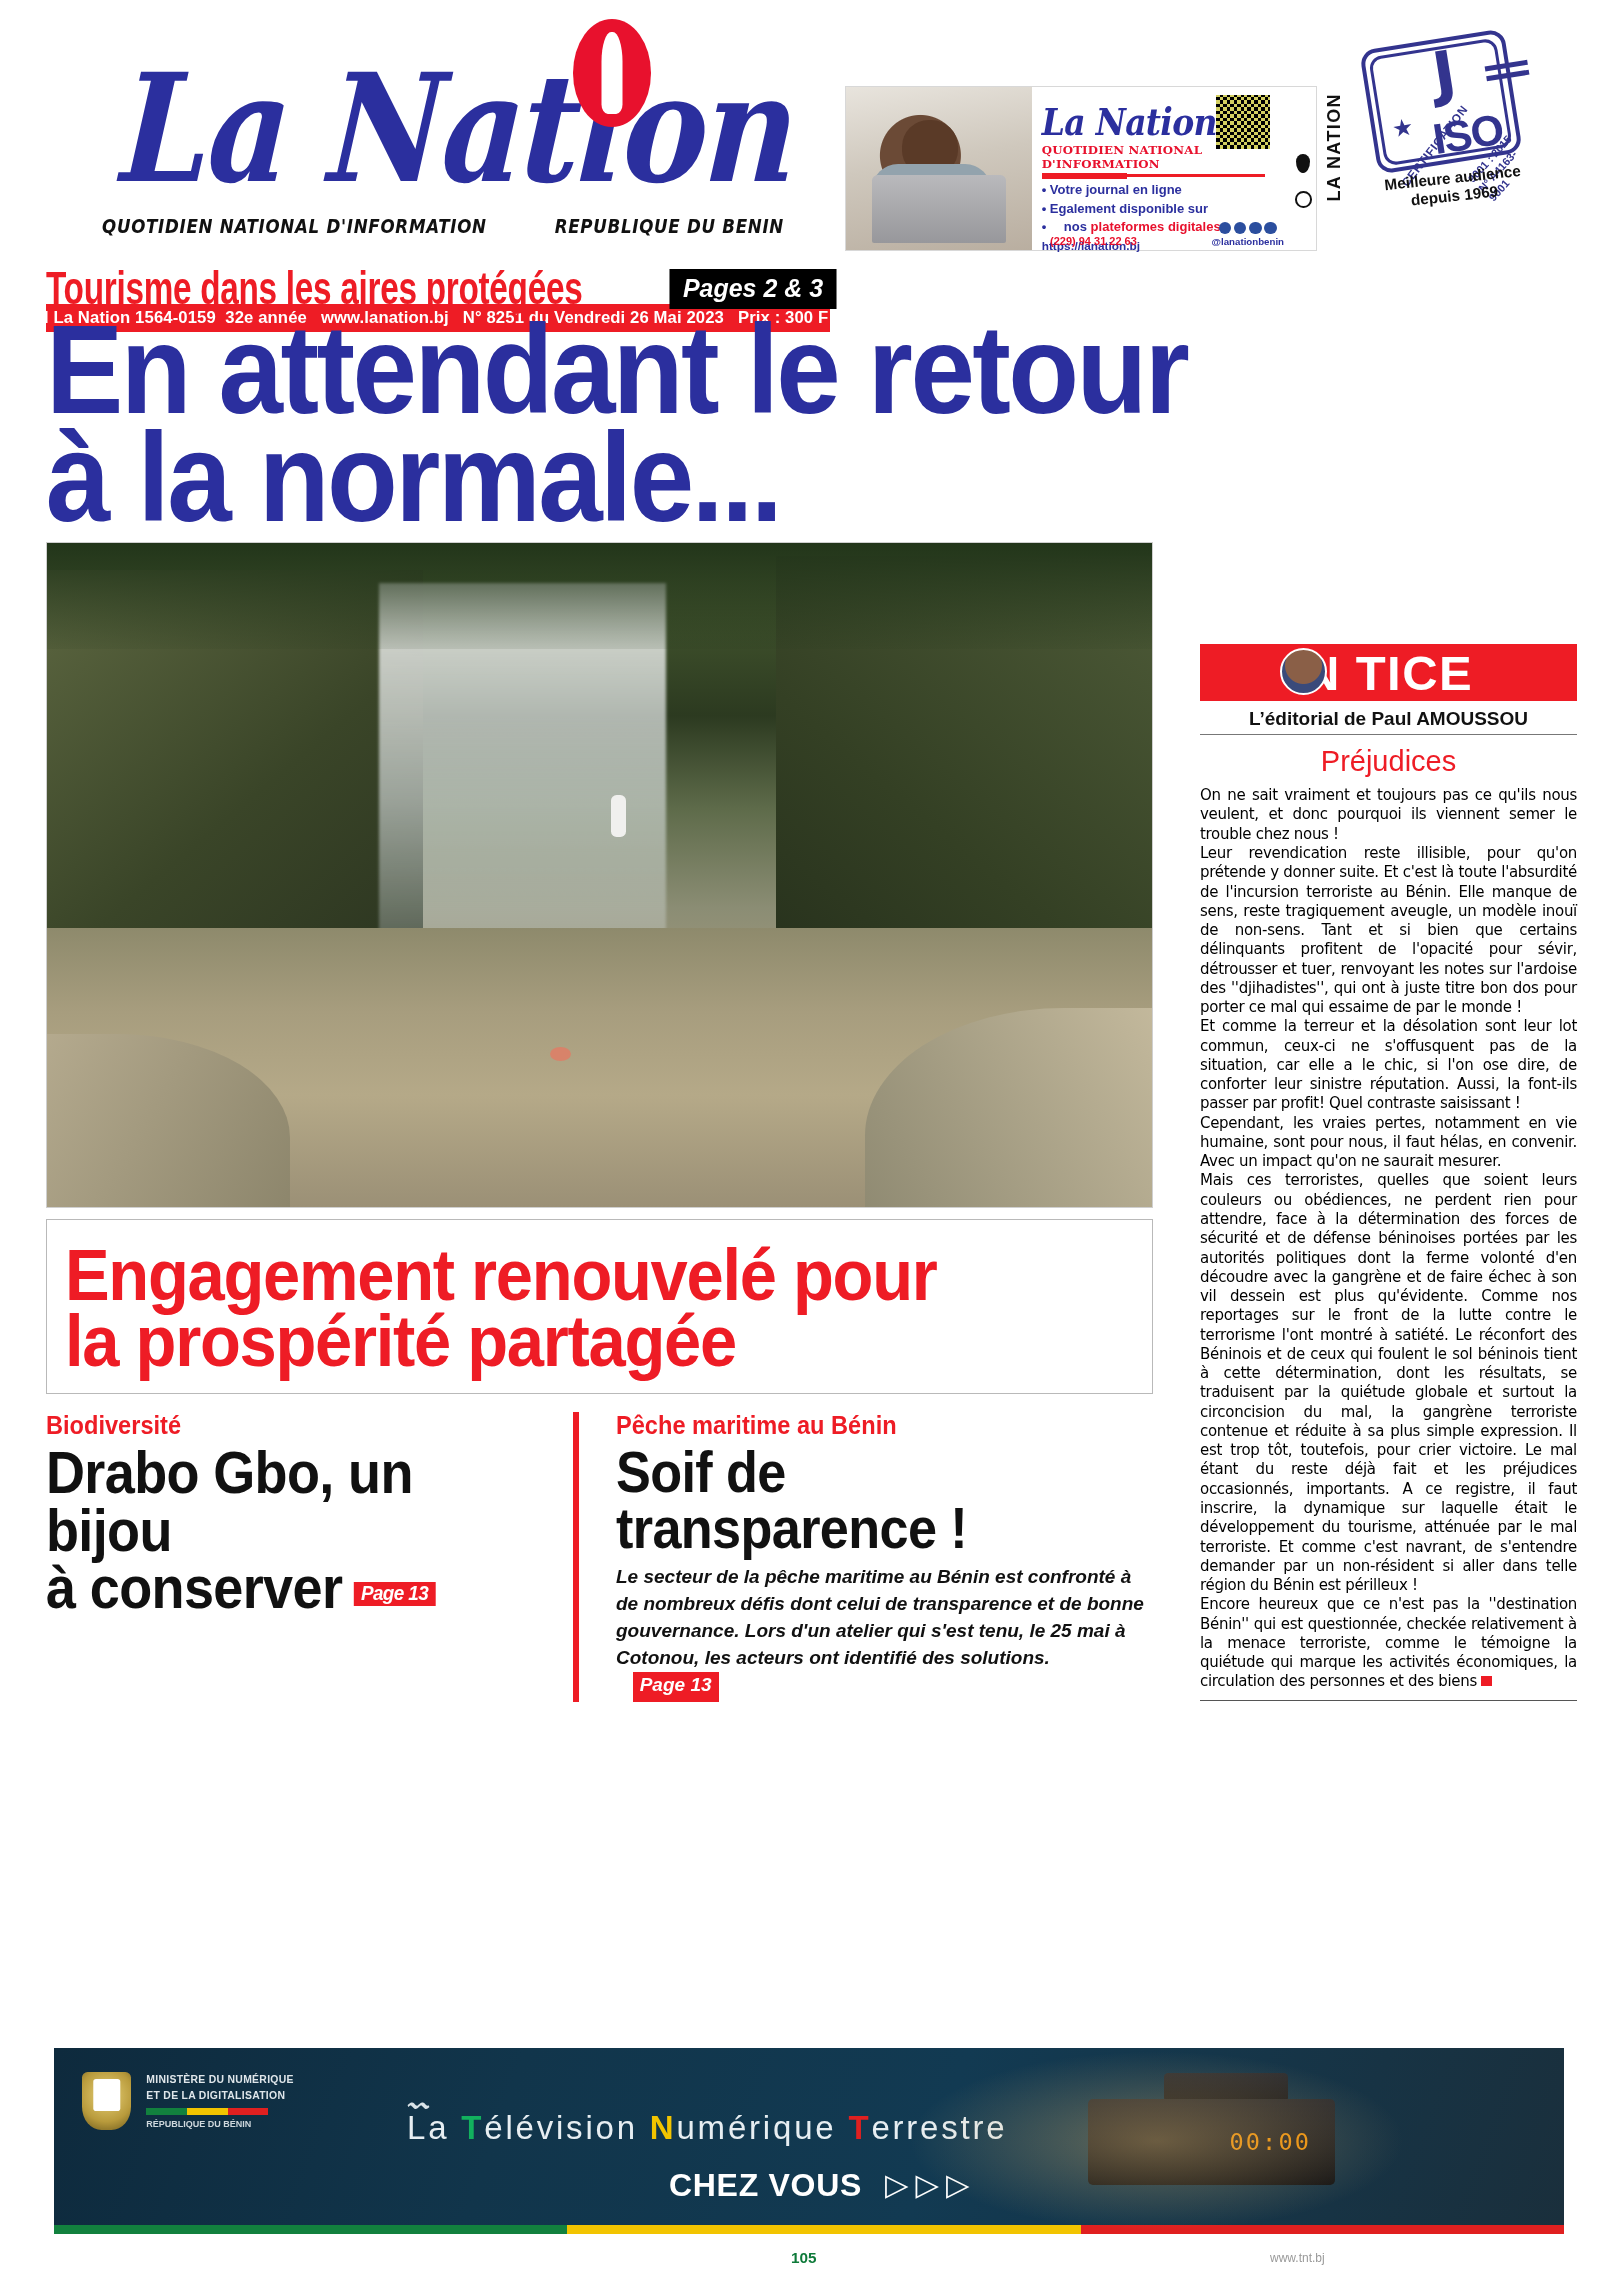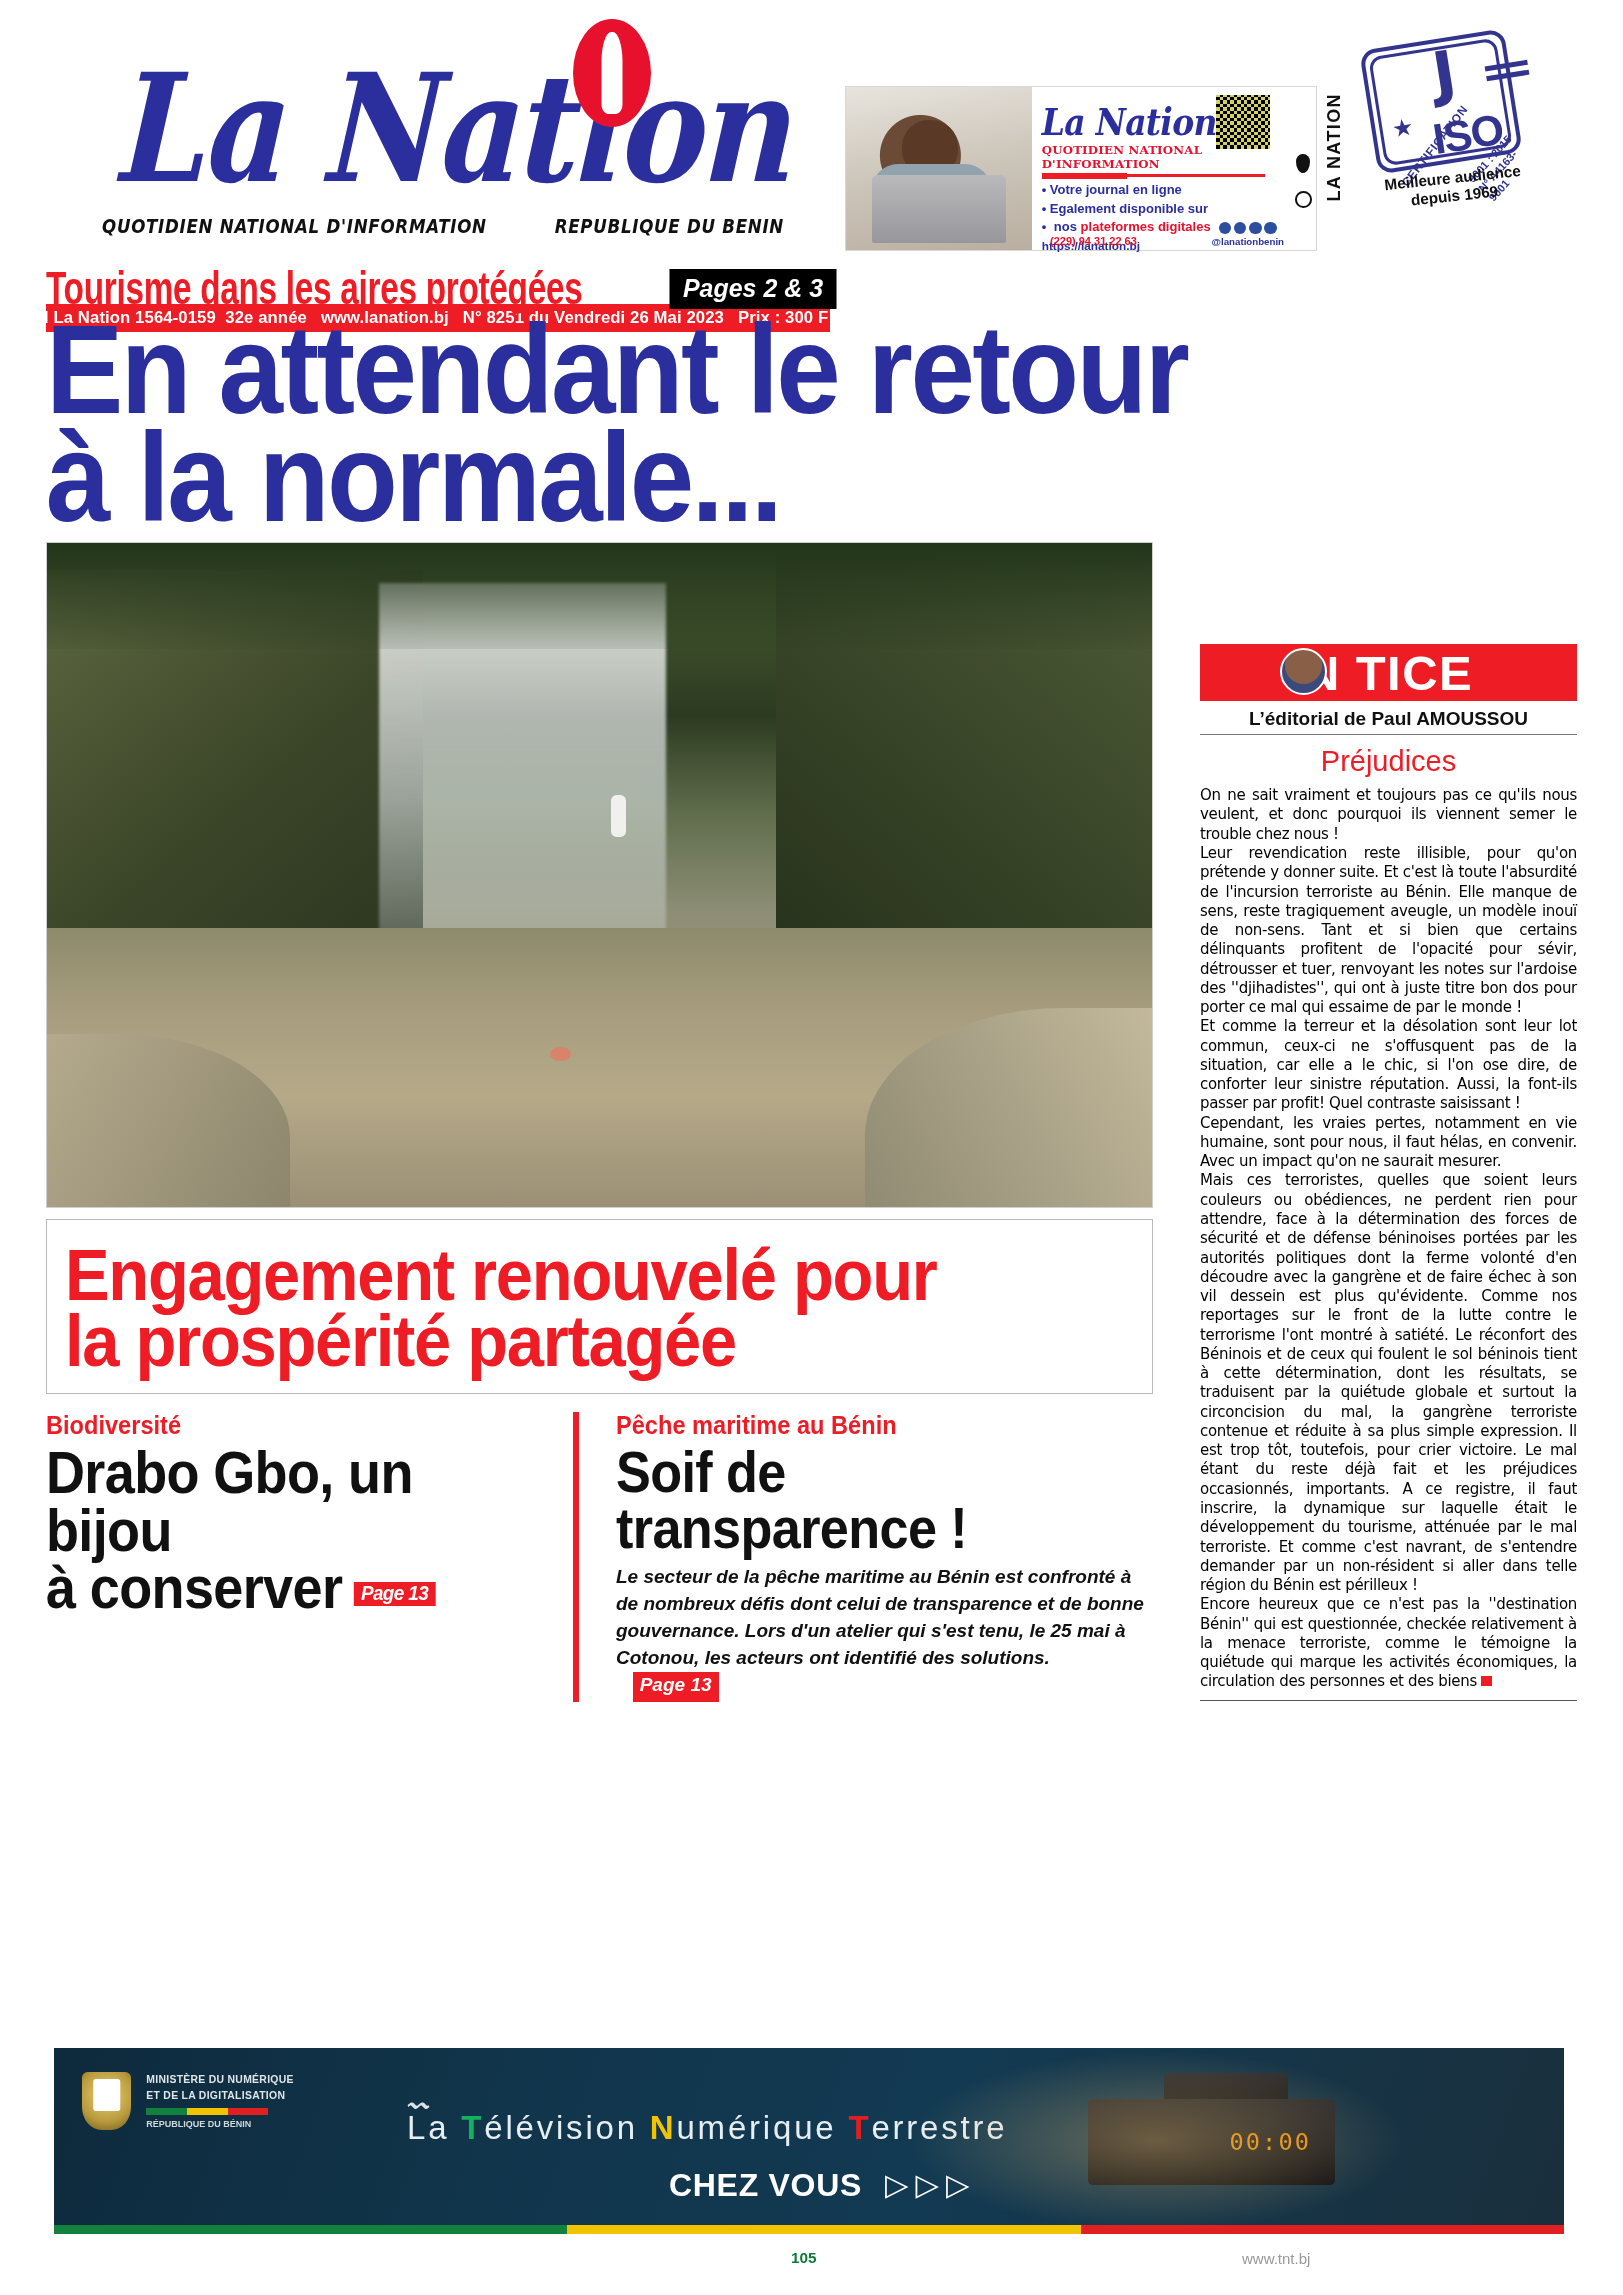--- a/index.html
+++ b/index.html
@@ -401,21 +401,21 @@
   .tnt-stripe { position: absolute; left: 0; bottom: 0; width: 100%; height: 9px; display: flex; }
   .tnt-stripe i:nth-child(1) { flex: 34; background: #12813e; }
   .tnt-stripe i:nth-child(2) { flex: 34; background: #f2c400; }
   .tnt-stripe i:nth-child(3) { flex: 32; background: #e02020; }
 
   .tnt-foot {
     position: absolute; left: 54px; top: 2240px; width: 1510px; height: 36px;
     display: flex; align-items: center; font-size: 11.8px; color: #888;
   }
   .tnt-foot .f2 { position: absolute; left: 737px; color: #0e7a3a; font-weight: 800; font-size: 15.3px; }
-  .tnt-foot .f3 { position: absolute; left: 1188px; color: #999; font-size: 15px; }
+  .tnt-foot .f3 { position: absolute; left: 1216px; color: #999; font-size: 12px; }
 </style>
 </head>
 <body>
 
 <div class="page">
 
   <div class="masthead">
     <div class="logo-block">
       <div class="logo-wrap">
         <div class="logo-word">La Nation</div>
@@ -436,21 +436,21 @@
     </div>
     <div class="promo-right">
       <div class="promo-logo">La Nation</div>
       <div class="promo-qr"></div>
       <div class="promo-tagline">QUOTIDIEN  NATIONAL D'INFORMATION</div>
       <div class="promo-rule"></div>
       <ul class="promo-bullets">
         <li>Votre journal en ligne</li>
         <li><span>Egalement disponible sur</span></li>
         <li style="list-style:none">
-          <span style="margin-left:4px">nos </span><span class="red">plateformes digitales</span>
+          <span style="margin-left:14px">nos </span><span class="red">plateformes digitales</span>
         </li>
       </ul>
       <div class="promo-url">https://lanation.bj</div>
       <div class="promo-pin"></div>
       <div class="promo-lock"></div>
       <div class="promo-phone">(229) 94 31 22 63</div>
       <div class="promo-social">
         <div class="dots">
           <span></span><span></span><span></span><span></span>
         </div>

